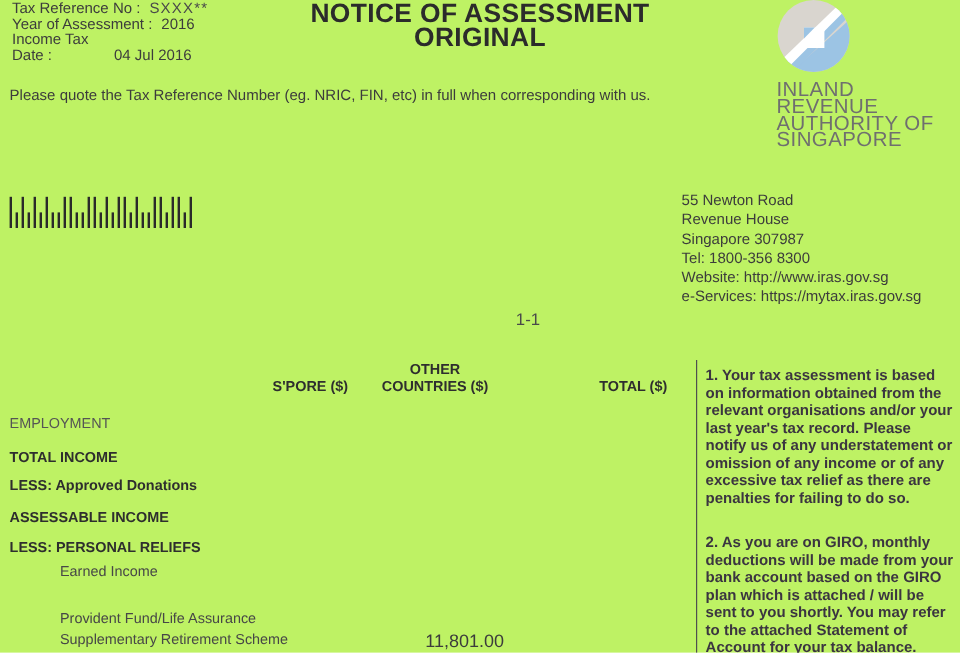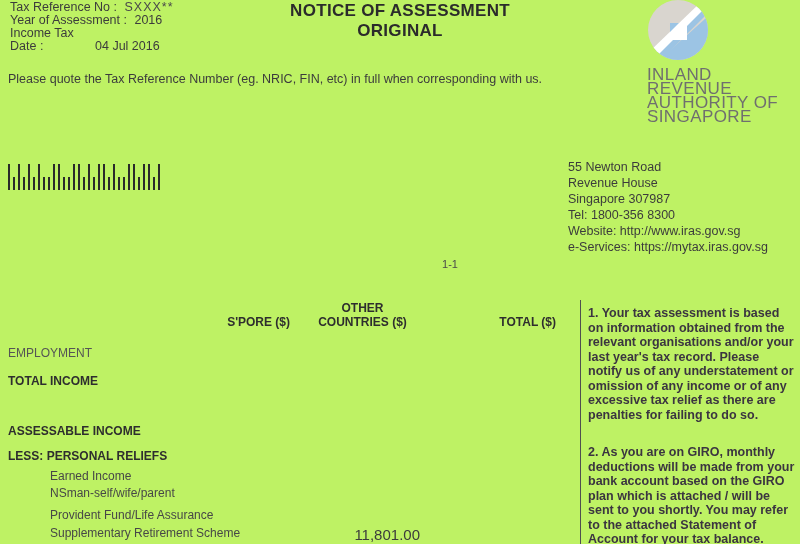--- a/index.html
+++ b/index.html
@@ -11,42 +11,42 @@
 
   
   .meta { left: 10px; top: 1px; font-size: 12.5px; line-height: 13px; color: #3c3c3c; }
   .meta-row { white-space: nowrap; }
   .meta-val-inline { margin-left: 4px; }
   .masked { color: #4a4a4a; letter-spacing: 1px; }
   .date-val { position: absolute; left: 95px; top: 39px; }
 
   
   .title { left: 240px; top: 1px; width: 320px; text-align: center;
-    font-weight: bold; font-size: 17px; line-height: 20px; color: #2b2b2b; letter-spacing: 0.3px; }
+    font-weight: bold; font-size: 22px; line-height: 20px; color: #2b2b2b; letter-spacing: 0.3px; }
 
   
   .logo-wrap { left: 645px; top: 0px; width: 68px; height: 62px; }
   .agency-name { left: 647px; top: 68px; font-size: 17px; line-height: 14px;
     color: #6f6f6f; letter-spacing: 0.4px; }
 
   
   .quote-notice { left: 8px; top: 72px; font-size: 12.5px; color: #3c3c3c; }
 
   
   .barcode { left: 8px; top: 162px; height: 28px; display: flex; align-items: flex-end; }
   .barcode span { display: inline-block; width: 2px; margin-right: 3px; background: #2a2a2a; }
   .barcode span.t { height: 26px; }
   .barcode span.s { height: 13px; }
 
   
   .address { left: 568px; top: 159px; font-size: 12.5px; line-height: 16px; color: #3c3c3c; }
 
   
-  .page-marker { left: 430px; top: 258px; width: 40px; text-align: center;
-    font-size: 11px; color: #4a4a4a; }
+  .page-marker { left: 420px; top: 258px; width: 40px; text-align: center;
+    font-size: 14px; color: #4a4a4a; }
 
   
   .col-hd { font-weight: bold; font-size: 12px; color: #2e2e2e; }
   .hd-other-top { left: 315px; top: 301px; width: 95px; text-align: center; }
   .hd-spore { left: 190px; top: 315px; width: 100px; text-align: right; }
   .hd-other { left: 315px; top: 315px; width: 95px; text-align: center; }
   .hd-total { left: 456px; top: 315px; width: 100px; text-align: right; }
 
   
   .row { font-size: 12px; white-space: nowrap; }
@@ -156,24 +156,24 @@
 
   <div class="abs page-marker">1-1</div>
 
   <div class="abs col-hd hd-other-top">OTHER</div>
   <div class="abs col-hd hd-spore">S'PORE ($)</div>
   <div class="abs col-hd hd-other">COUNTRIES ($)</div>
   <div class="abs col-hd hd-total">TOTAL ($)</div>
 
   <div class="abs row section" style="left:8px;  top:346px;">EMPLOYMENT</div>
   <div class="abs row bold" style="left:8px;  top:374px;">TOTAL INCOME</div>
+  <div class="abs row bold" style="left:8px;  top:397px;">LESS: Approved Donations</div>
   <div class="abs row bold" style="left:8px;  top:424px;">ASSESSABLE INCOME</div>
   <div class="abs row bold" style="left:8px;  top:449px;">LESS: PERSONAL RELIEFS</div>
   <div class="abs row sub" style="left:50px; top:469px;">Earned Income</div>
-  <div class="abs row sub" style="left:50px; top:486px;">NSman-self/wife/parent</div>
   <div class="abs row sub" style="left:50px; top:508px;">Provident Fund/Life Assurance</div>
   <div class="abs row sub" style="left:50px; top:526px;">Supplementary Retirement Scheme</div>
   <div class="abs amount" style="left:320px;top:526px;">11,801.00</div>
 
   <div class="abs divider"></div>
   <div class="abs notes">
     <div class="note1">1. Your tax assessment is based on information obtained from the relevant organisations and/or your last year's tax record. Please notify us of any understatement or omission of any income or of any excessive tax relief as there are penalties for failing to do so.</div>
     <div class="note2">2. As you are on GIRO, monthly deductions will be made from your bank account based on the GIRO plan which is attached / will be sent to you shortly. You may refer to the attached Statement of Account for your tax balance.</div>
   </div>
 

